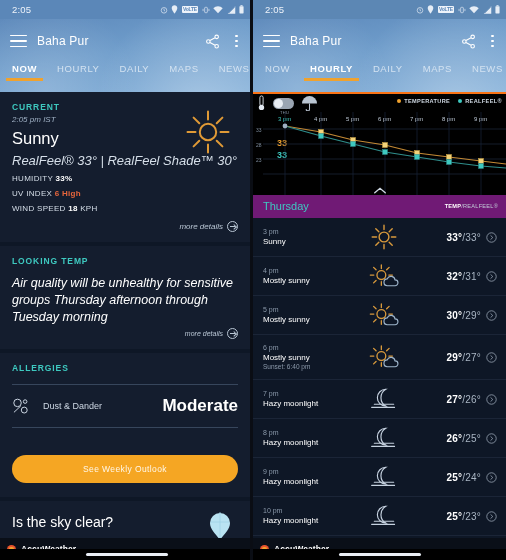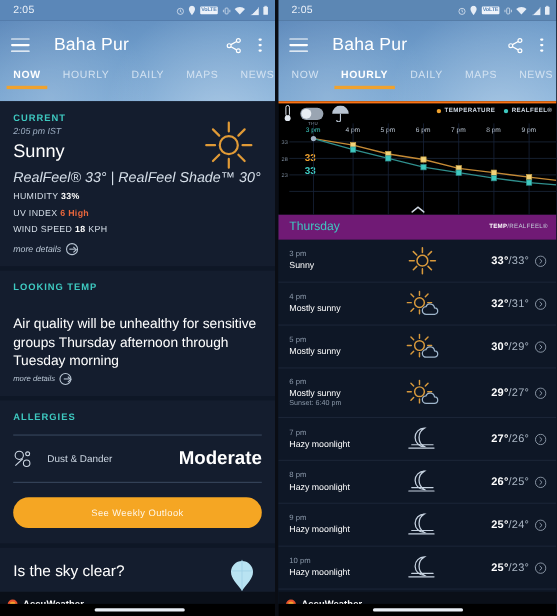--- a/index.html
+++ b/index.html
@@ -33,21 +33,21 @@
   .skyhead {
     position: relative; height: 73px;
     background:
       radial-gradient(circle at 80% 120%, rgba(255,255,255,.30) 0%, rgba(255,255,255,0) 48%),
       radial-gradient(circle at 18% 95%, rgba(255,255,255,.18) 0%, rgba(255,255,255,0) 42%),
       linear-gradient(170deg, #5d89bb 0%, #6f9dcb 45%, #81aed8 100%);
   }
   .appbar { height: 44px; display: flex; align-items: center; padding: 0 10px; }
   .hamburger { width: 17px; height: 13px; display: flex; flex-direction: column; justify-content: space-between; cursor: pointer; }
   .hamburger i { display: block; height: 1.8px; background: #fff; border-radius: 1px; }
-  .city { color: #ffffff; font-size: 16px; margin-left: 22px; letter-spacing: .2px; }
+  .city { color: #ffffff; font-size: 12px; margin-left: 10px; letter-spacing: .2px; }
   .appbar-right { margin-left: auto; display: flex; align-items: center; gap: 13px; }
   .kebab { display: flex; flex-direction: column; gap: 2.4px; padding: 2px; cursor: pointer; }
   .kebab i { width: 2.6px; height: 2.6px; border-radius: 50%; background: #fff; display: block; }
 
   .tabs { display: flex; align-items: flex-start; height: 29px; padding: 0 12px; gap: 20px; position: relative; }
   .tab {
     font-size: 9.5px; letter-spacing: .6px; color: #d3e2f1; padding-bottom: 7px;
     position: relative; cursor: pointer; white-space: nowrap;
   }
   .tab.active { color: #ffffff; font-weight: bold; }
@@ -62,44 +62,44 @@
   .sect-label { color: #3ec9c0; font-size: 8.5px; letter-spacing: .9px; font-weight: bold; }
   .cur-time { color: #9fb0c4; font-size: 8px; font-style: italic; margin-top: 3px; }
   .cond { color: #ffffff; font-size: 16.5px; margin-top: 5px; }
   .temp-big { color: #ffffff; font-size: 15px; font-weight: bold; margin-top: 4px; }
   .temp-big span { font-size: 9.5px; font-weight: normal; }
   .realfeel { color: #d6dfe9; font-size: 13px; margin-top: 5px; font-style: italic; }
   .metric { color: #d6dfe9; font-size: 8px; margin-top: 6px; letter-spacing: .3px; }
   .metric b { color: #ffffff; }
   .uv-val { color: #e8663c; font-weight: bold; }
   .more {
-    display: flex; align-items: center; justify-content: flex-start; gap: 4px;
+    display: flex; align-items: center; justify-content: flex-end; gap: 4px;
     color: #b9c6d4; font-size: 8px; font-style: italic; margin-top: 8px; cursor: pointer;
   }
   .arrow-circ { width: 11px; height: 11px; border: 1px solid #b9c6d4; border-radius: 50%; position: relative; }
   .arrow-circ::after {
     content: ""; position: absolute; left: 2.4px; top: 4.2px; width: 5px; height: 1px; background: #b9c6d4;
   }
   .arrow-circ::before {
     content: ""; position: absolute; left: 4.4px; top: 2.6px; width: 3.2px; height: 3.2px;
     border-top: 1px solid #b9c6d4; border-right: 1px solid #b9c6d4; transform: rotate(45deg);
   }
   .sun-icon { position: absolute; right: 18px; top: 16px; }
 
-  .ahead-text { color: #ffffff; font-size: 12.5px; line-height: 17px; margin-top: 20px; }
+  .ahead-text { color: #ffffff; font-size: 12.5px; line-height: 17px; margin-top: 9px; font-style: italic; }
 
   .allergy-row {
     display: flex; align-items: center; padding: 11px 0;
     border-top: 1px solid #2b3purple; border-top: 1px solid #37465c; border-bottom: 1px solid #37465c;
     margin-top: 11px;
   }
   .allergy-name { color: #cdd7e3; font-size: 9px; margin-left: 11px; }
   .allergy-val { color: #ffffff; font-size: 17px; font-weight: bold; margin-left: auto; }
   .btn-outlook {
-    display: block; width: 100%; margin-top: 13px; padding: 9px 0;
+    display: block; width: 100%; margin-top: 27px; padding: 9px 0;
     background: #f5a623; color: #fff7e8; border: none; border-radius: 17px;
     font-size: 8.5px; font-family: inherit; letter-spacing: .4px; cursor: pointer; text-align: center;
   }
   .sky-card { background: #141d2e; padding: 13px 12px 20px 12px; position: relative; }
   .sky-q { color: #ffffff; font-size: 14px; }
   .balloon { position: absolute; right: 18px; top: 10px; }
 
   
   .chart-wrap {
     position: relative; background: #000000; height: 103px;

